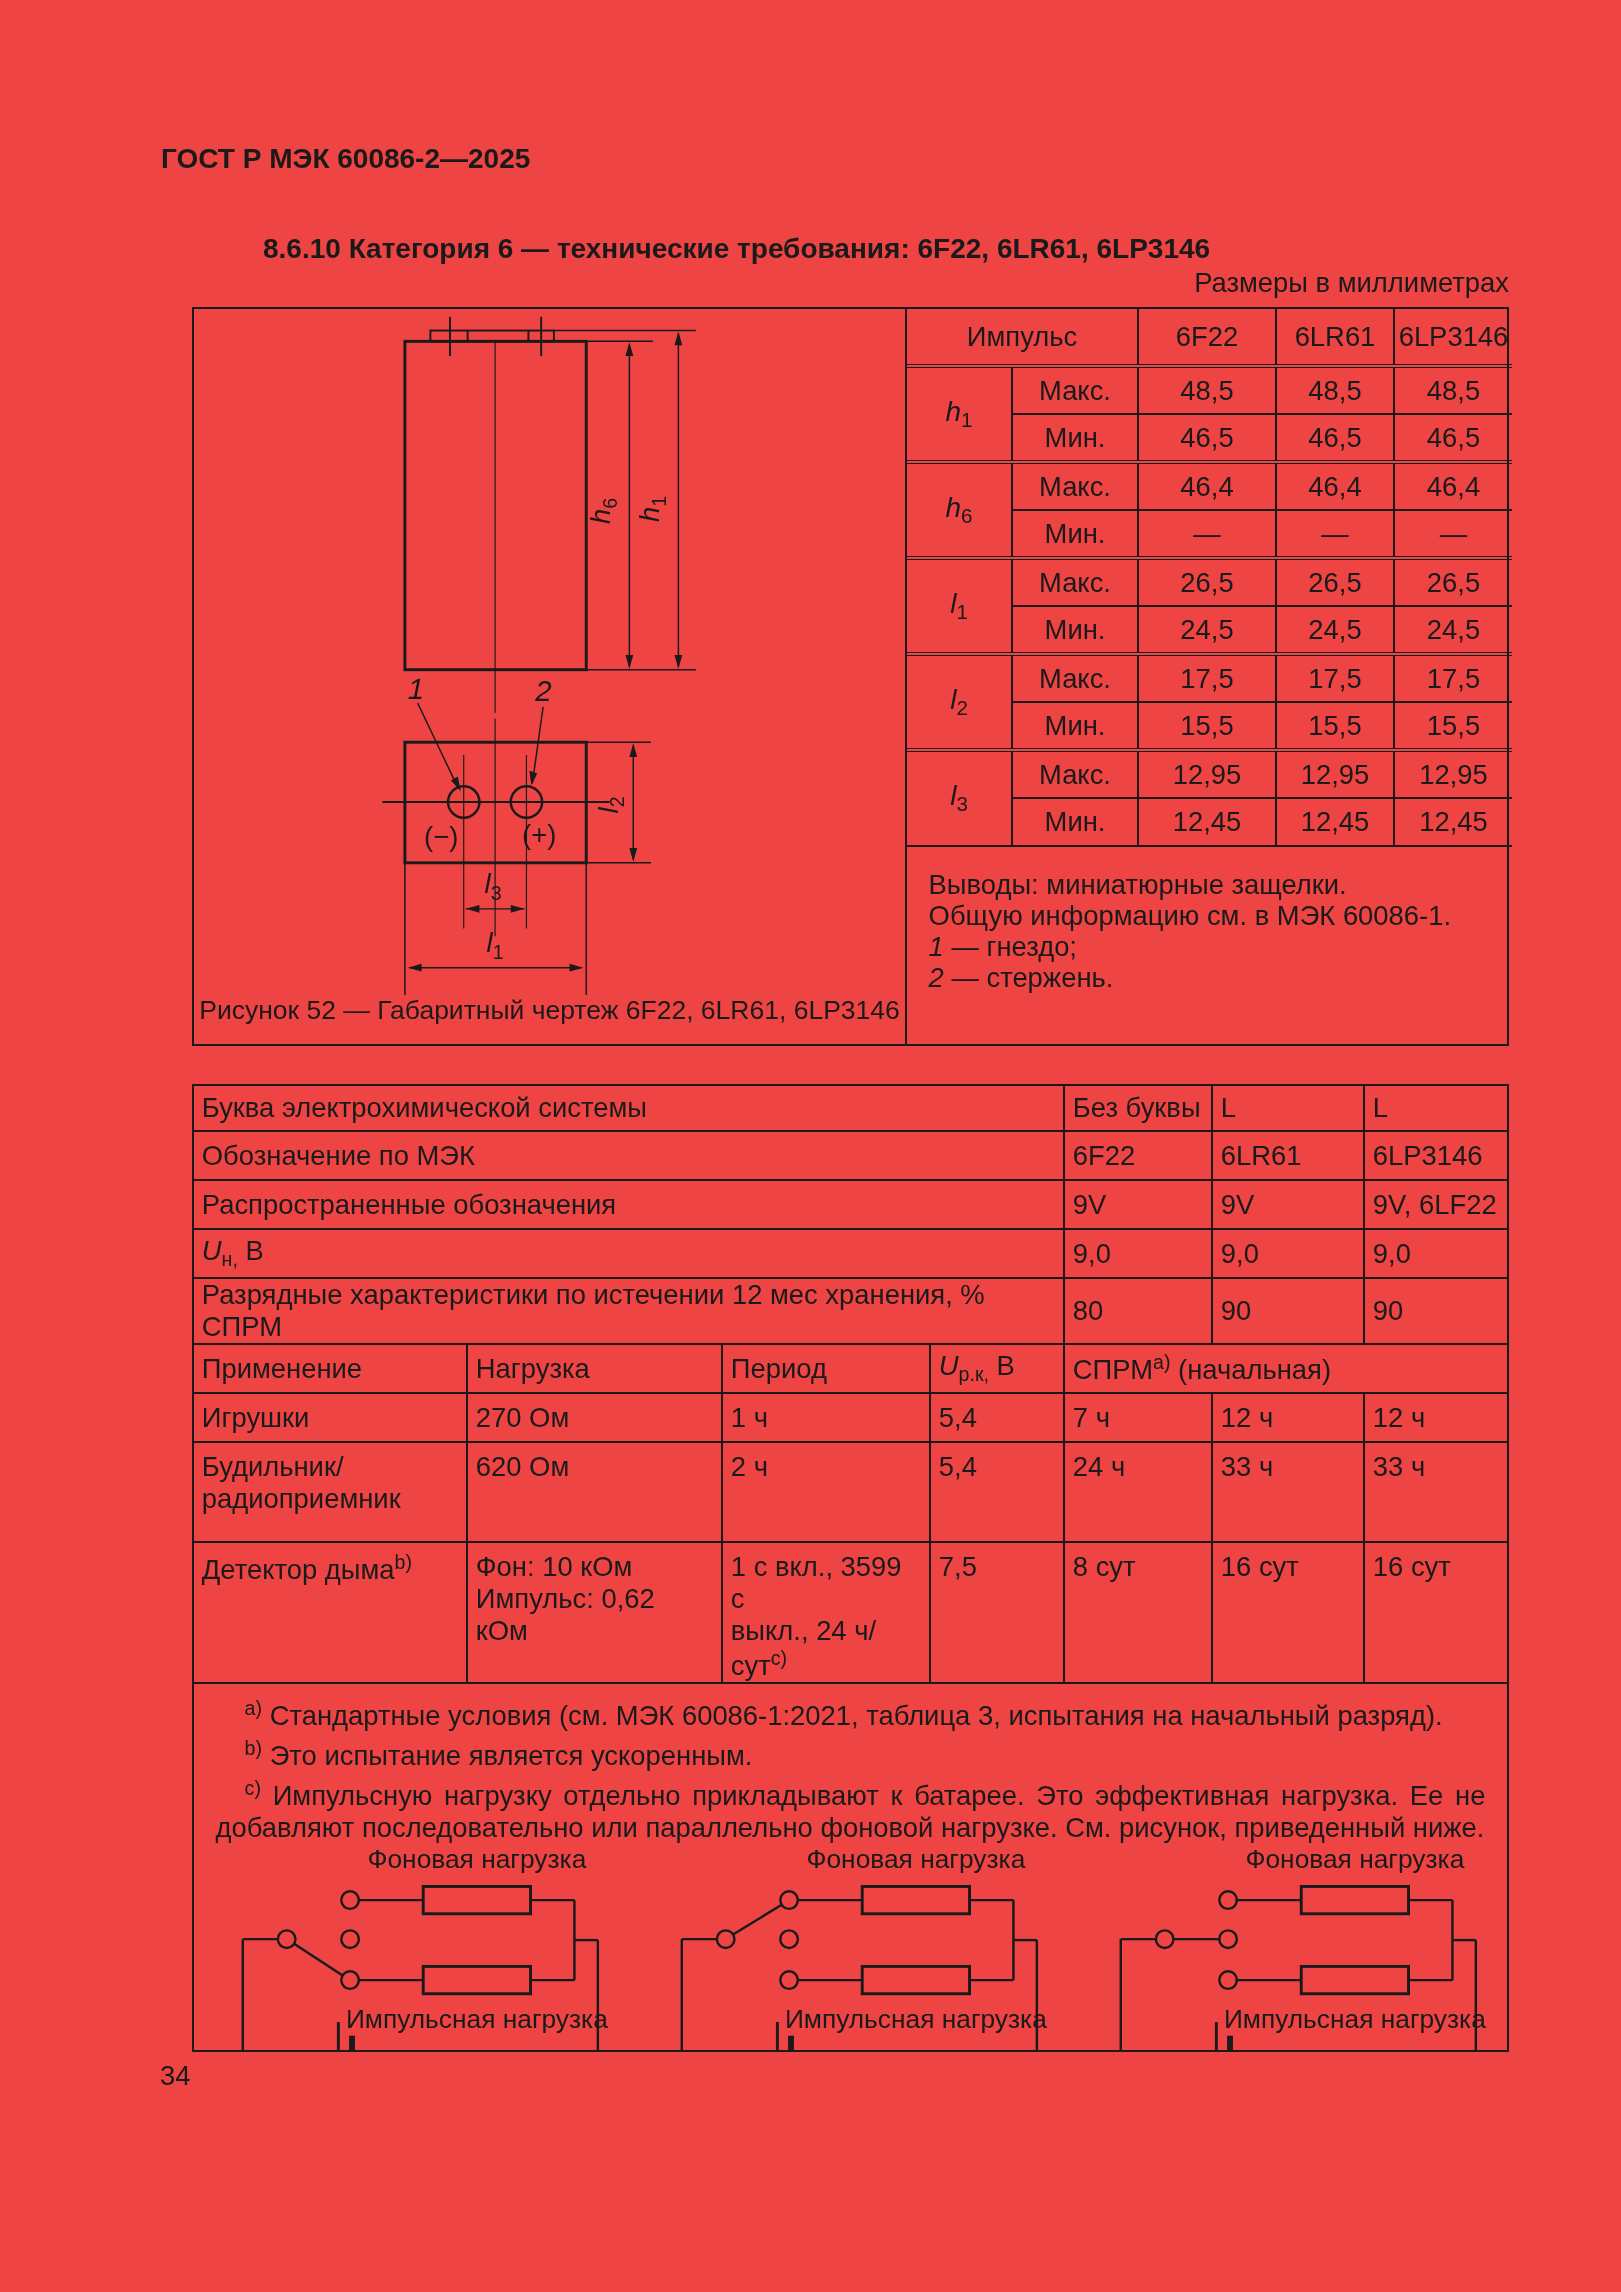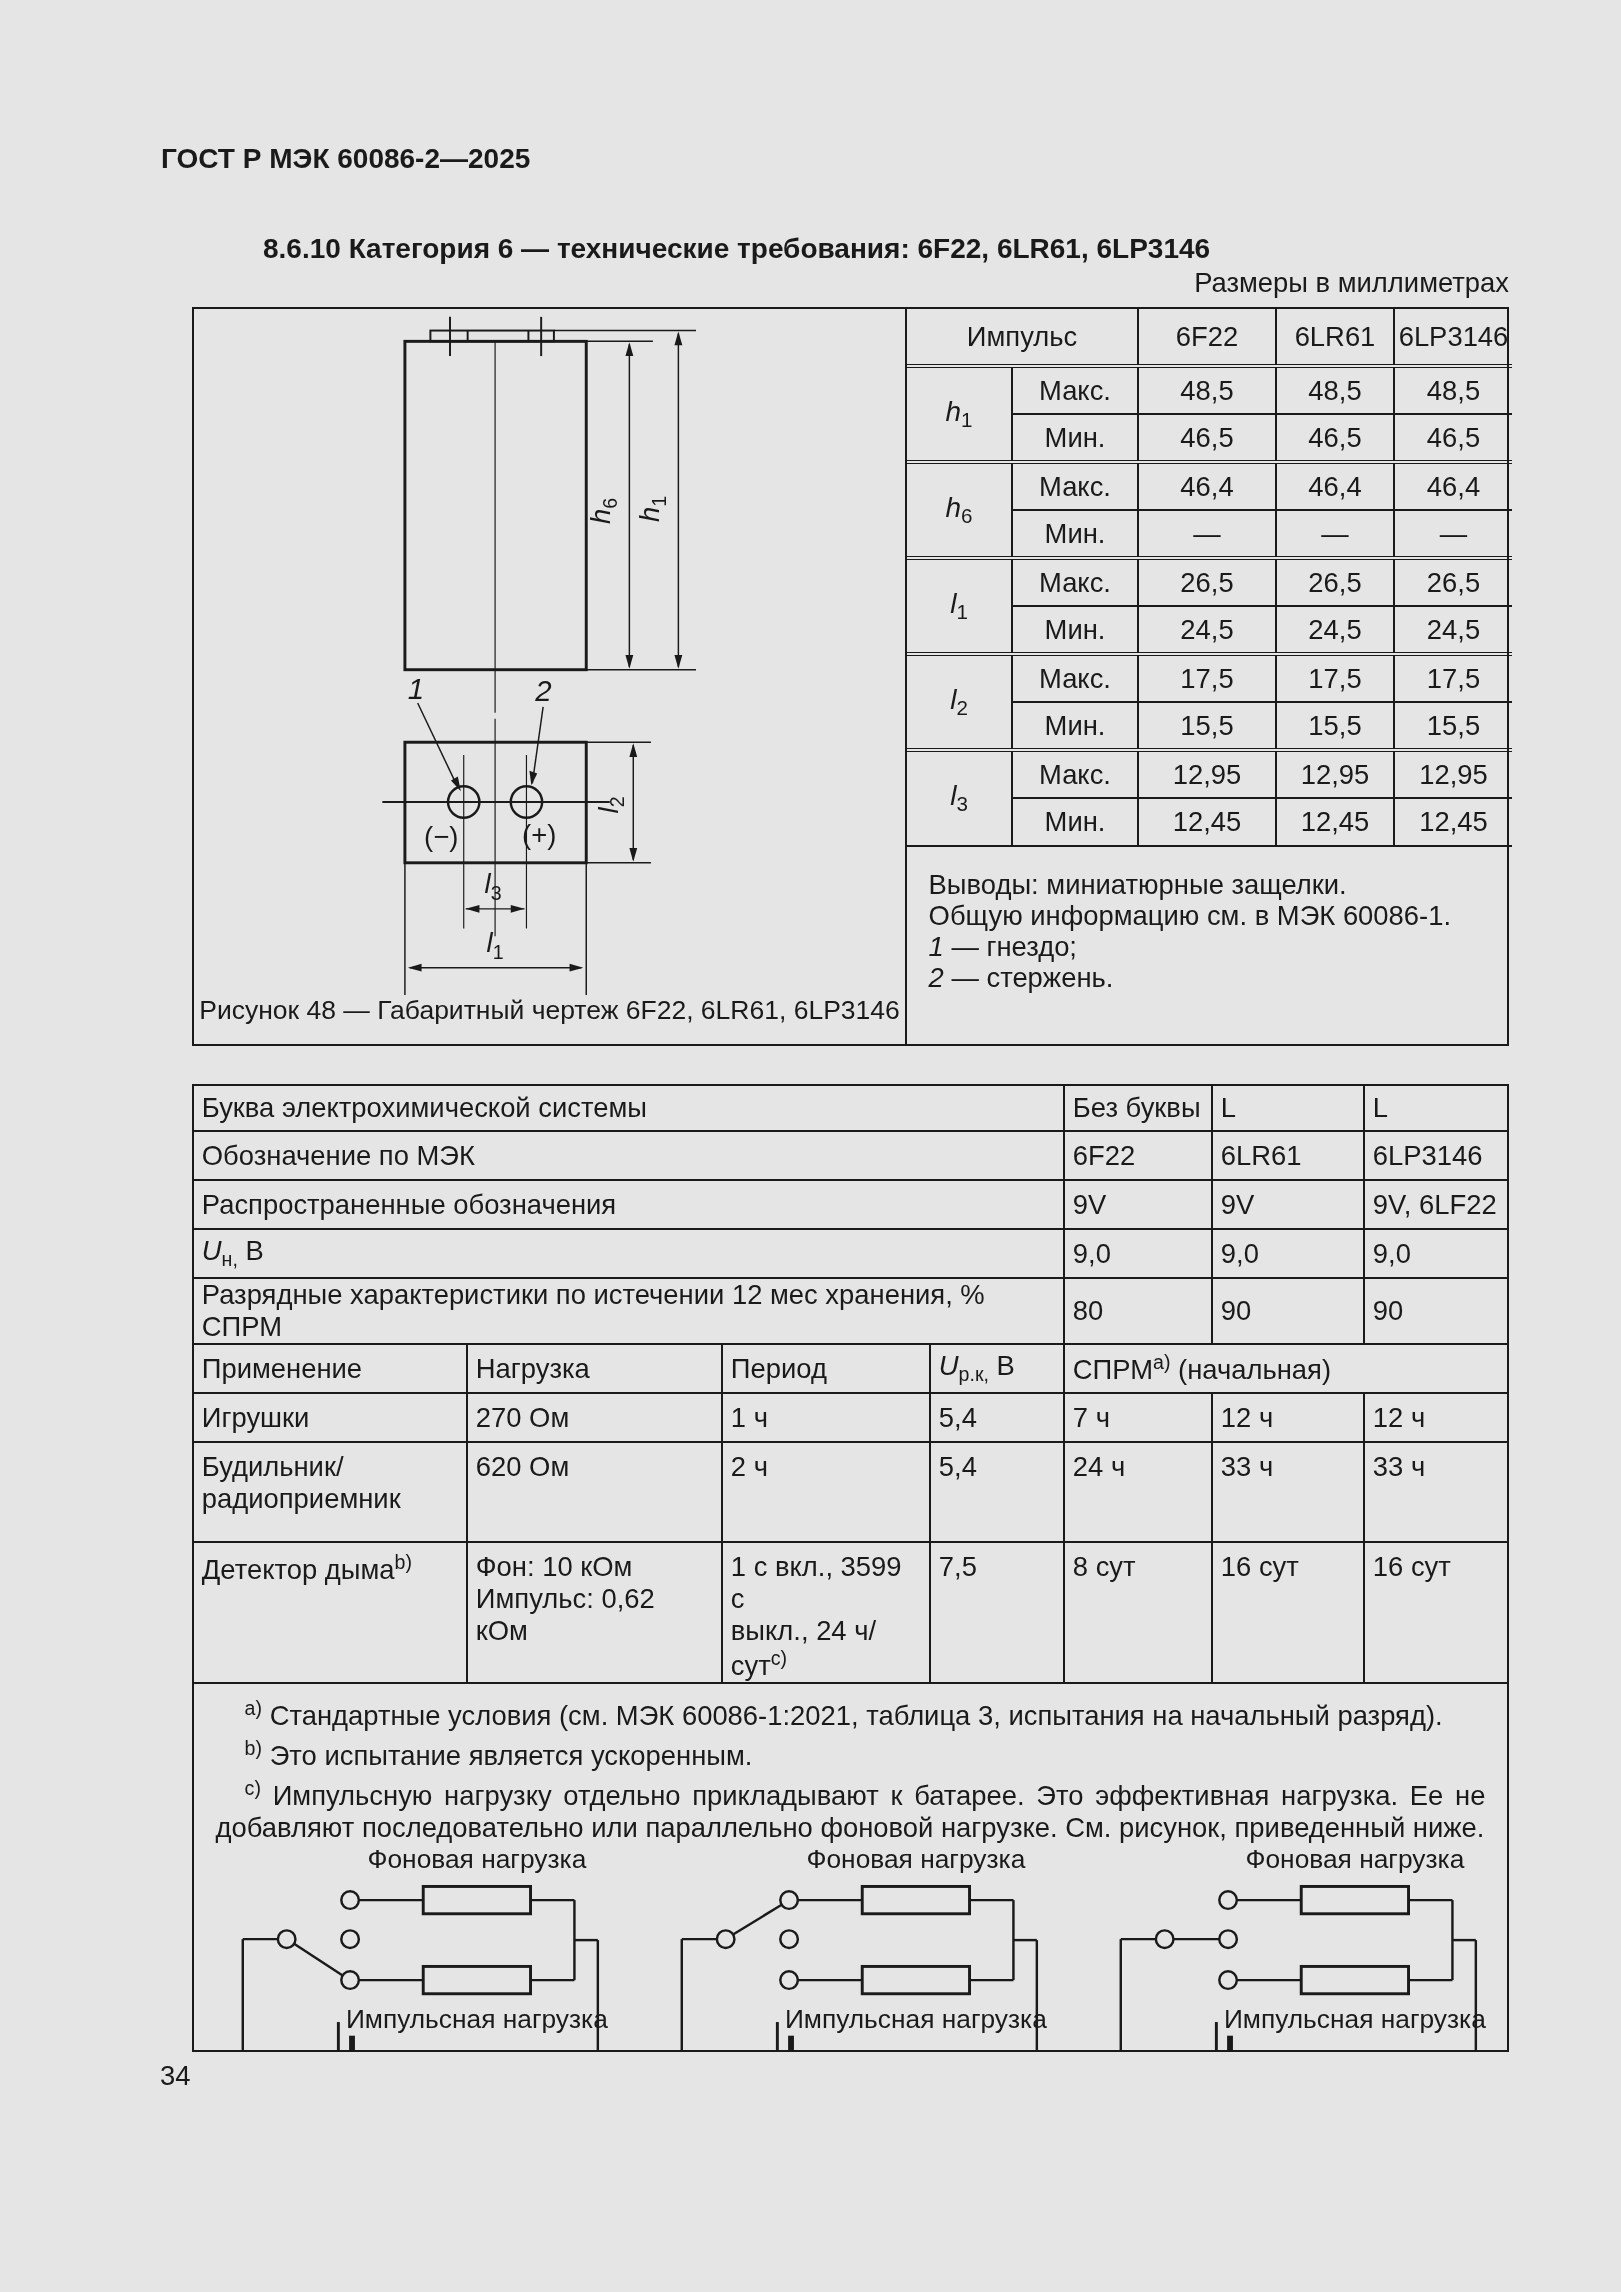--- a/index.html
+++ b/index.html
@@ -1,16 +1,16 @@
 <!DOCTYPE html>
 <html><head>
 <meta charset="utf-8">
 <style>
   html,body{margin:0;padding:0;background:#888;}
-  .page{position:relative;width:1621px;height:2293px;background:#e5e5e5;
+  .page{position:relative;width:1621px;height:2293px;background:#ef4444;
         font-family:"Liberation Sans",sans-serif;color:#1a1a1a;overflow:hidden;}
 
   #doc-header{position:absolute;left:161px;top:143px;font-size:28px;font-weight:bold;}
   #section-title{position:absolute;left:263px;top:233px;font-size:28px;font-weight:bold;}
   #units-note{position:absolute;left:192px;top:267px;width:1317px;text-align:right;font-size:27.4px;}
   #page-number{position:absolute;left:160px;top:2060px;font-size:27.4px;}
 
   
   .top-block{position:absolute;left:192px;top:307px;width:1317px;height:739px;
              border:2.9px solid #1a1a1a;box-sizing:border-box;display:flex;}
@@ -136,21 +136,21 @@
         <text transform="translate(432,506) rotate(-90)" text-anchor="middle"><tspan font-style="italic">l</tspan><tspan class="fsub" dy="7">2</tspan></text>
         <text x="305" y="596" text-anchor="middle"><tspan font-style="italic">l</tspan><tspan class="fsub" dy="7">3</tspan></text>
         <text x="307" y="656" text-anchor="middle"><tspan font-style="italic">l</tspan><tspan class="fsub" dy="7">1</tspan></text>
 
         <text class="callout" x="218" y="398">1</text>
         <text class="callout" x="348" y="400">2</text>
         <text x="252" y="548" text-anchor="middle">(−)</text>
         <text x="352" y="546" text-anchor="middle">(+)</text>
       </svg>
       <div class="figure-caption">
-        <span>Рисунок 48 — Габаритный чертеж 6F22, 6LR61, 6LP3146</span>
+        <span>Рисунок 52 — Габаритный чертеж 6F22, 6LR61, 6LP3146</span>
       </div>
     </div>
 
     <div class="dim-panel">
       <table class="dim">
         <colgroup>
             <col style="width:105px">
             <col style="width:126px">
             <col style="width:138px">
             <col style="width:118px">

